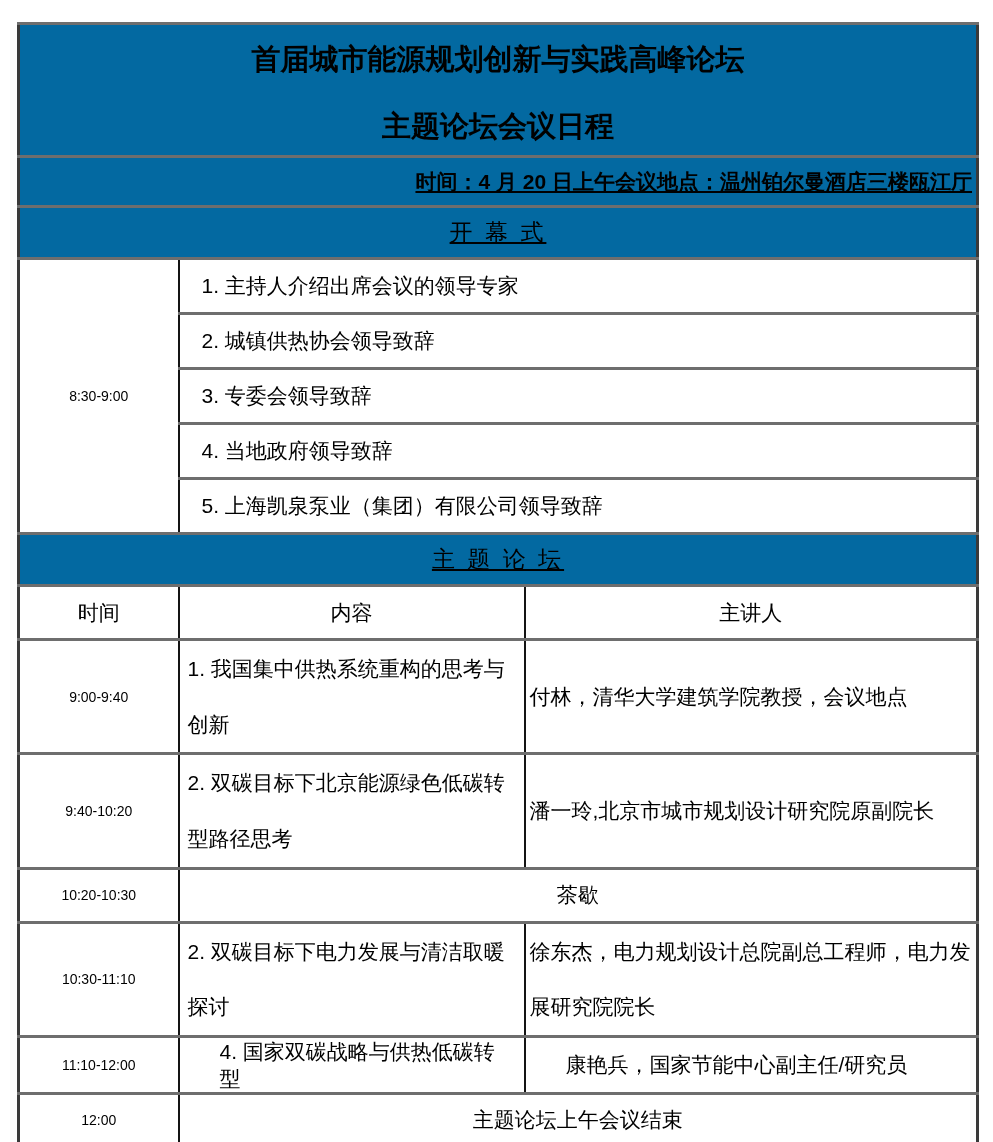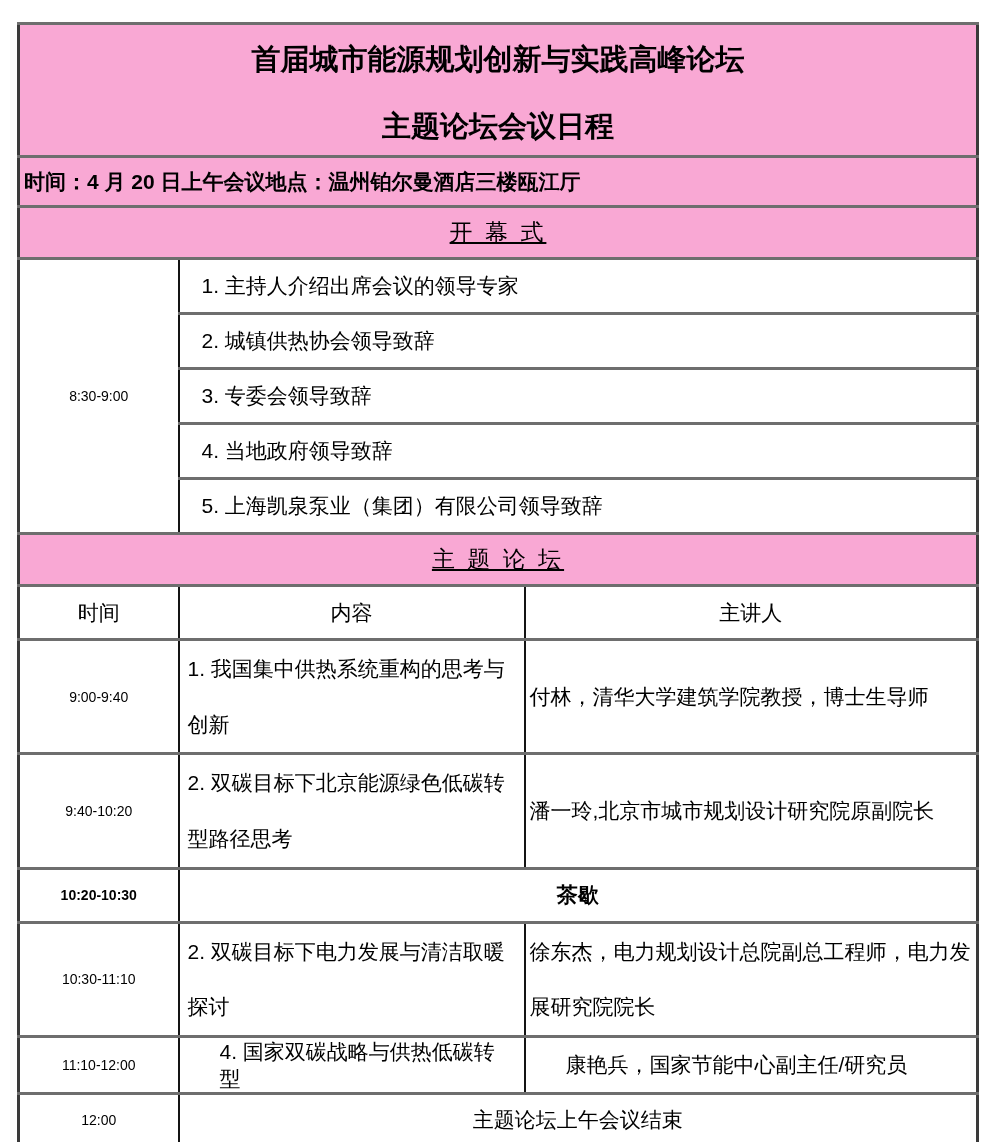--- a/index.html
+++ b/index.html
@@ -24,50 +24,51 @@
   col.c2 { width: 346px; }
   col.c3 { width: 453px; }
   td {
     border-left: 2px solid #141414;
     border-right: 2px solid #141414;
     border-top: 3px solid #6e6e6e;
     border-bottom: 3px solid #6e6e6e;
     vertical-align: middle;
     overflow: hidden;
   }
-  .peach { background: #f9a8d4; }
+  .peach { background: #0369a1; }
 
   
   tr.r-title   { height: 133px; }
   tr.r-timeloc { height: 50px;  }
   tr.r-sec     { height: 52px;  }
   tr.r-item    { height: 55px;  }
   tr.r-head    { height: 54px;  }
   tr.r-f1      { height: 95px;  }
   tr.r-f2      { height: 103px; }
-  tr.r-break   { height: 54px; font-weight: bold;  }
+  tr.r-break   { height: 54px;  }
   tr.r-f3      { height: 111px; }
   tr.r-f4      { height: 45px;  }
   tr.r-end     { height: 52px;  }
 
   .title-cell { text-align: center; padding-top: 6px; }
   .title-cell .t1, .title-cell .t2 {
     font-weight: bold;
     font-size: 29px;
     line-height: 1.2;
   }
   .title-cell .t2 { margin-top: 32px; }
 
   .timeloc-inner {
     display: flex;
-    justify-content: flex-start;
+    justify-content: flex-end;
     align-items: center;
     padding: 0 3px;
     font-weight: bold;
     font-size: 21px;
+    text-decoration: underline;
   }
 
   .sec-cell {
     text-align: center;
     font-size: 23px;
     letter-spacing: 3px;
     text-decoration: underline;
   }
 
   .time-cell {
@@ -156,21 +157,21 @@
 
     <tr class="r-head">
       <td class="head-cell">时间</td>
       <td class="head-cell">内容</td>
       <td class="head-cell">主讲人</td>
     </tr>
 
     <tr class="r-f1">
       <td class="time-cell">9:00-9:40</td>
       <td class="content-cell">1. 我国集中供热系统重构的思考与创新</td>
-      <td class="speaker-cell">付林，清华大学建筑学院教授，博士生导师</td>
+      <td class="speaker-cell">付林，清华大学建筑学院教授，会议地点</td>
     </tr>
 
     <tr class="r-f2">
       <td class="time-cell">9:40-10:20</td>
       <td class="content-cell">2. 双碳目标下北京能源绿色低碳转型路径思考</td>
       <td class="speaker-cell">潘一玲,北京市城市规划设计研究院原副院长</td>
     </tr>
 
     <tr class="r-break">
       <td class="time-cell">10:20-10:30</td>

